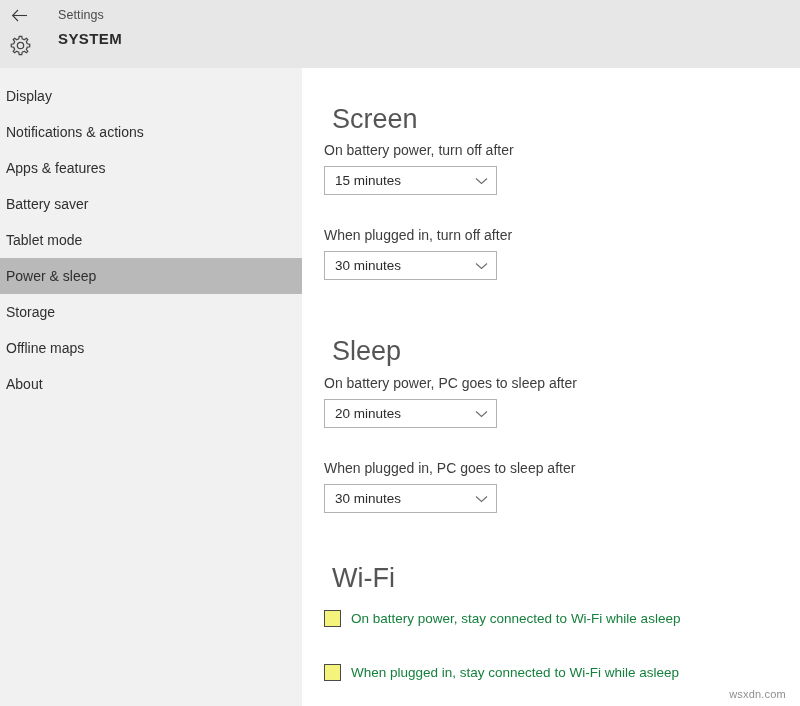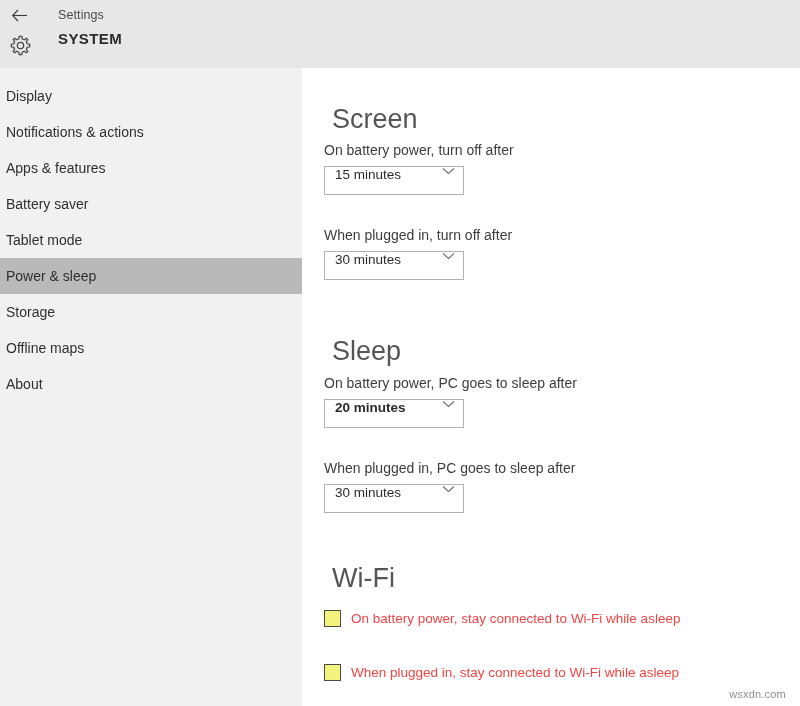--- a/index.html
+++ b/index.html
@@ -109,26 +109,26 @@
     color: #555555;
     font-weight: normal;
     margin: 8px;
     padding: 0;
   }
   .field-label {
     font-size: 14px;
     color: #3d3d3d;
   }
   .dropdown {
-    width: 140px;
+    width: 173px;
     height: 29px;
     border: 1px solid #b2b2b2;
     background: #ffffff;
     display: flex;
-    align-items: flex-start;
+    align-items: center;
     justify-content: space-between;
     padding: 0 8px 0 10px;
     cursor: pointer;
   }
   .dropdown-value {
     font-size: 13.5px;
     color: #2b2b2b;
   }
   .chevron { display: block; }
   .checkbox-row {
@@ -138,21 +138,21 @@
   }
   .checkbox {
     width: 17px;
     height: 17px;
     background: #f4f47c;
     border: 1.5px solid #4a4a4a;
     flex: 0 0 auto;
   }
   .checkbox-label {
     font-size: 13.5px;
-    color: #ef4444;
+    color: #15803d;
     margin-left: 10px;
     white-space: nowrap;
   }
 
   
   .abs { position: absolute; }
 
   #watermark {
     position: absolute;
     right: 14px;
@@ -255,21 +255,21 @@
       <svg class="chevron" width="13" height="8" viewBox="0 0 13 8">
         <path d="M1 1.5 L6.5 6.5 L12 1.5" fill="none" stroke="#6d6d6d" stroke-width="1.1"></path>
       </svg>
     </span>
   </div>
 
   <h2 class="section-heading abs" style="left:22px; top:260px;">Sleep</h2>
 
   <div class="field-label abs" style="left:22px; top:307px;">On battery power, PC goes to sleep after</div>
 
-  <div class="dropdown abs" style="left:22px; top:331px;font-weight:bold;">
+  <div class="dropdown abs" style="left:22px; top:331px;">
     <span class="dropdown-value">20 minutes</span>
     <span>
       <svg class="chevron" width="13" height="8" viewBox="0 0 13 8">
         <path d="M1 1.5 L6.5 6.5 L12 1.5" fill="none" stroke="#6d6d6d" stroke-width="1.1"></path>
       </svg>
     </span>
   </div>
 
   <div class="field-label abs" style="left:22px; top:392px;">When plugged in, PC goes to sleep after</div>
 

